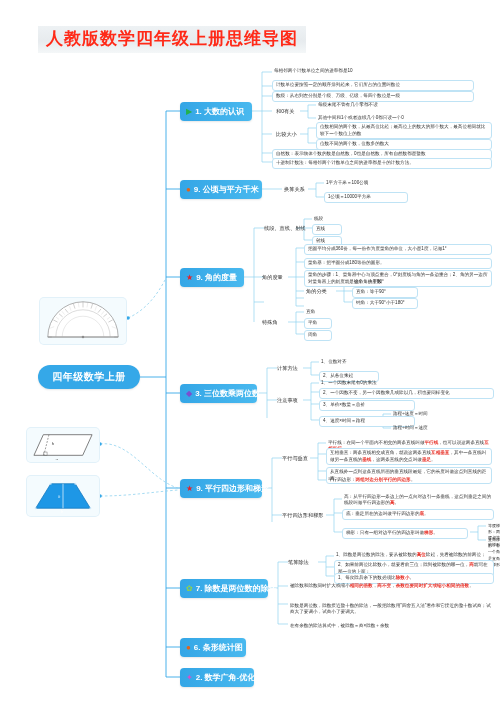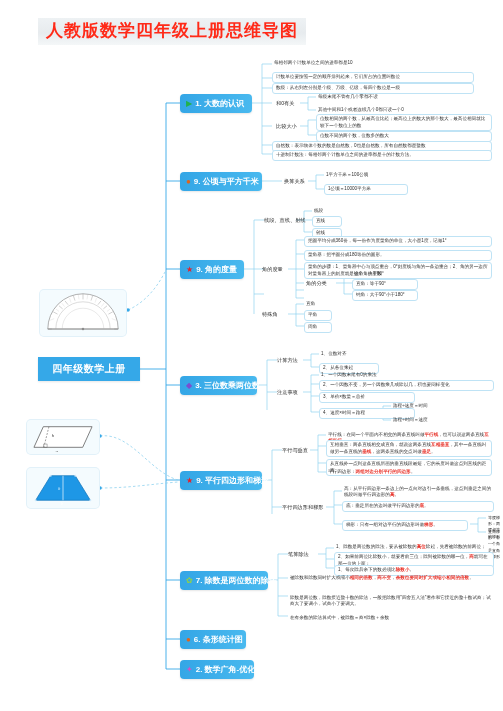--- a/index.html
+++ b/index.html
@@ -1,38 +1,38 @@
 <!DOCTYPE html>
 <html><head>
 <meta charset="utf-8">
 <style>
   html,body{margin:0;padding:0;}
   body{
     width:503px;height:711px;background:#ffffff;
     font-family:"Liberation Sans","DejaVu Sans",sans-serif;
     overflow:hidden;position:relative;
   }
-  #canvas{position:absolute;left:0;top:2px;width:503px;height:624px;}
+  #canvas{position:absolute;left:0;top:10px;width:503px;height:624px;}
   svg.wires{position:absolute;left:0;top:0;width:503px;height:711px;pointer-events:none;}
 
   
   .title-wrap{
     position:absolute;left:38px;top:16px;
     background:linear-gradient(to bottom,#eef2f4 0%,#e7ebee 55%,#f4f7f8 100%);
     padding:3px 8px 4px 8px;
   }
   .title-wrap .t{
     font-size:17px;font-weight:bold;color:#ff2a18;letter-spacing:1px;
     line-height:20px;white-space:nowrap;
   }
 
   
   .center-node{
     position:absolute;left:38px;top:355px;width:102px;height:24px;
-    background:#35a8e8;border-radius:0;
+    background:#35a8e8;border-radius:12px;
     display:flex;align-items:center;justify-content:center;
     color:#ffffff;font-size:10px;font-weight:bold;letter-spacing:.5px;
     box-shadow:0 1px 2px rgba(0,0,0,.10);
   }
 
   
   .branch{
     position:absolute;height:19px;border-radius:4px;
     background:linear-gradient(to right,#34a6e6,#49b9ef);
     display:flex;align-items:center;gap:3px;

